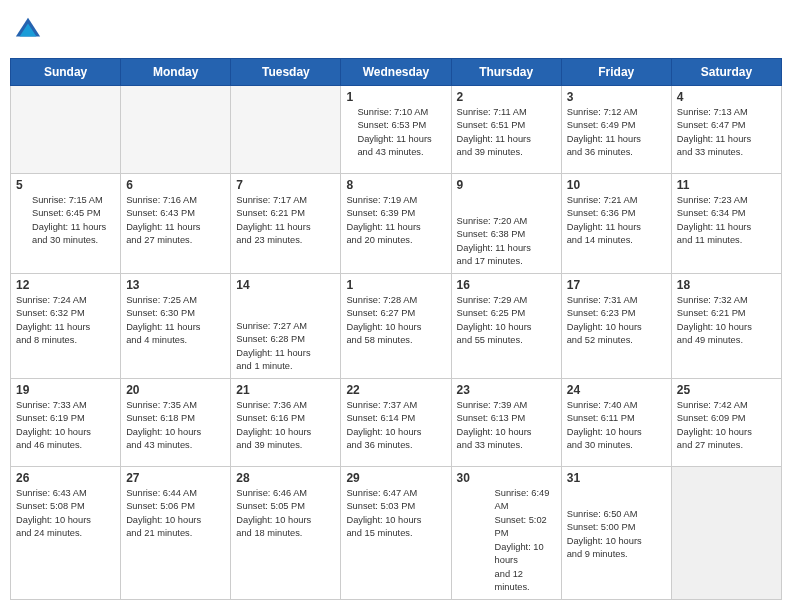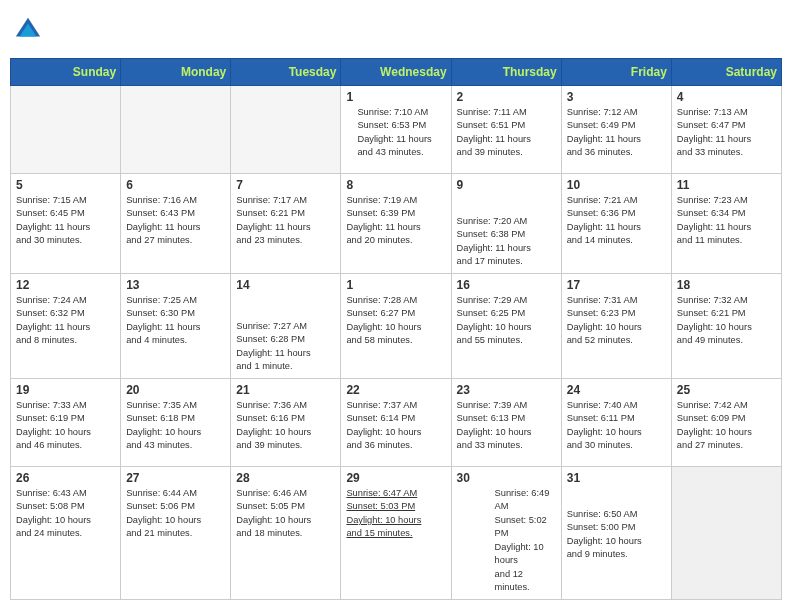--- a/index.html
+++ b/index.html
@@ -47,25 +47,25 @@
       font-size: 14px;
       color: #555;
     }
     table {
       width: 100%;
       border-collapse: collapse;
       table-layout: fixed;
     }
     th {
       background-color: #2563b0;
-      color: #bef264;
+      color: #ffffff;
       font-size: 12px;
       font-weight: bold;
-      padding: 6px 4px;
-      text-align: right;
+      padding: 6px 20px;
+      text-align: center;
       border: 1px solid #1a4f9a;
     }
     td {
       border: 1px solid #ccc;
       vertical-align: top;
       padding: 4px 5px;
       font-size: 9.5px;
       color: #333;
       height: 88px;
       background: #fff;
@@ -149,21 +149,21 @@
           <span class="day-number">4</span>
           <div class="day-info" style="white-space: pre-wrap;">Sunrise: 7:13 AM
 Sunset: 6:47 PM
 Daylight: 11 hours
 and 33 minutes.</div>
         </td>
       </tr>
       <tr>
         <td>
           <span class="day-number">5</span>
-          <div class="day-info" style="white-space: pre-wrap;">Sunrise: 7:15 AM
+          <div class="day-info" style="white-space: pre-wrap; margin-left: 16px;">Sunrise: 7:15 AM
 Sunset: 6:45 PM
 Daylight: 11 hours
 and 30 minutes.</div>
         </td>
         <td>
           <span class="day-number">6</span>
           <div class="day-info" style="white-space: pre-wrap;">Sunrise: 7:16 AM
 Sunset: 6:43 PM
 Daylight: 11 hours
 and 27 minutes.</div>
@@ -323,21 +323,21 @@
         </td>
         <td>
           <span class="day-number">28</span>
           <div class="day-info" style="white-space: pre-wrap;">Sunrise: 6:46 AM
 Sunset: 5:05 PM
 Daylight: 10 hours
 and 18 minutes.</div>
         </td>
         <td>
           <span class="day-number">29</span>
-          <div class="day-info" style="white-space: pre-wrap; text-decoration: underline;">Sunrise: 6:47 AM
+          <div class="day-info" style="white-space: pre-wrap;">Sunrise: 6:47 AM
 Sunset: 5:03 PM
 Daylight: 10 hours
 and 15 minutes.</div>
         </td>
         <td>
           <span class="day-number">30</span>
           <div class="day-info" style="white-space: pre-wrap; margin-left: 38px;">Sunrise: 6:49 AM
 Sunset: 5:02 PM
 Daylight: 10 hours
 and 12 minutes.</div>

